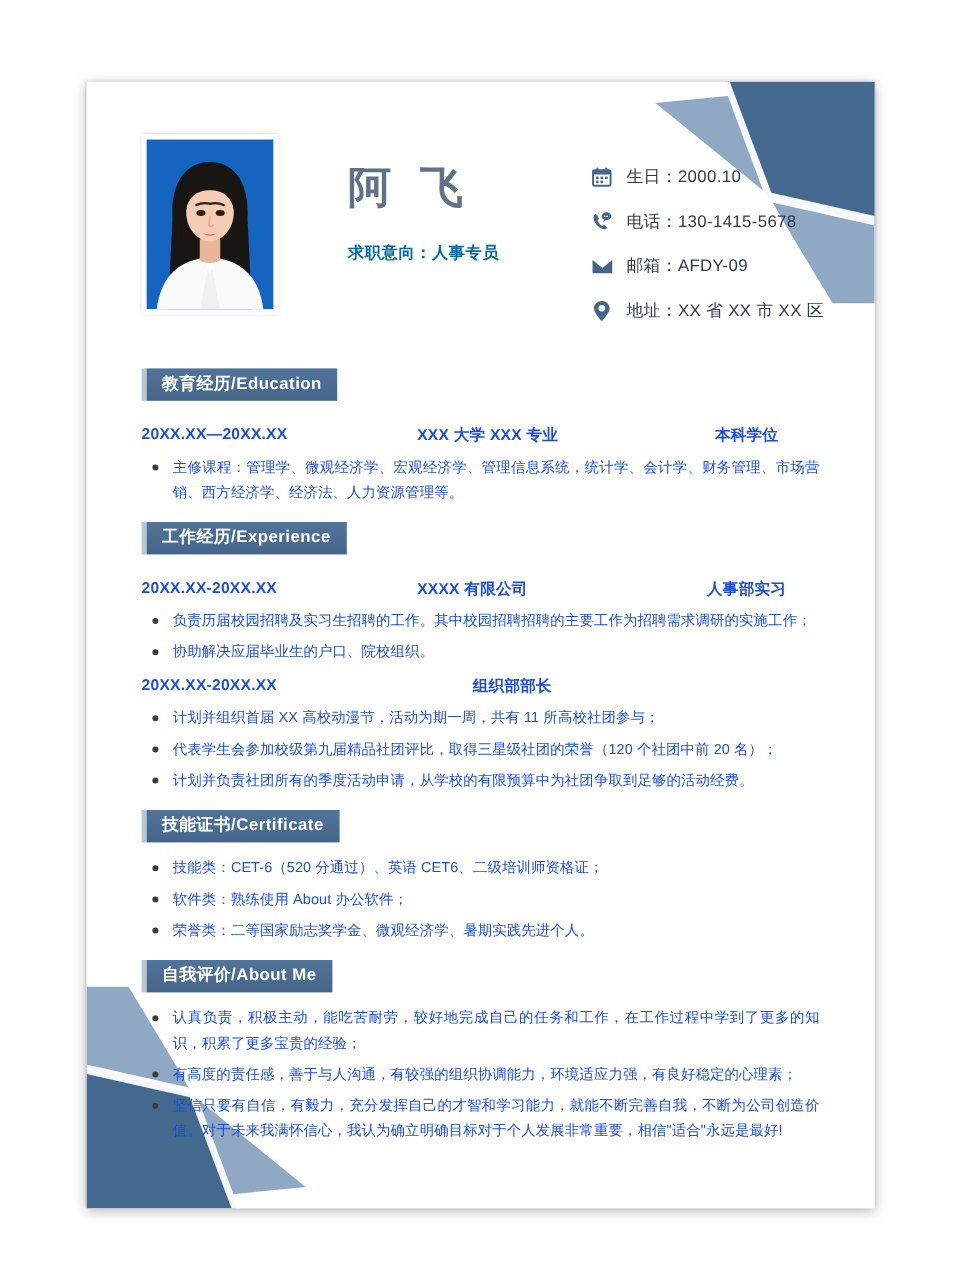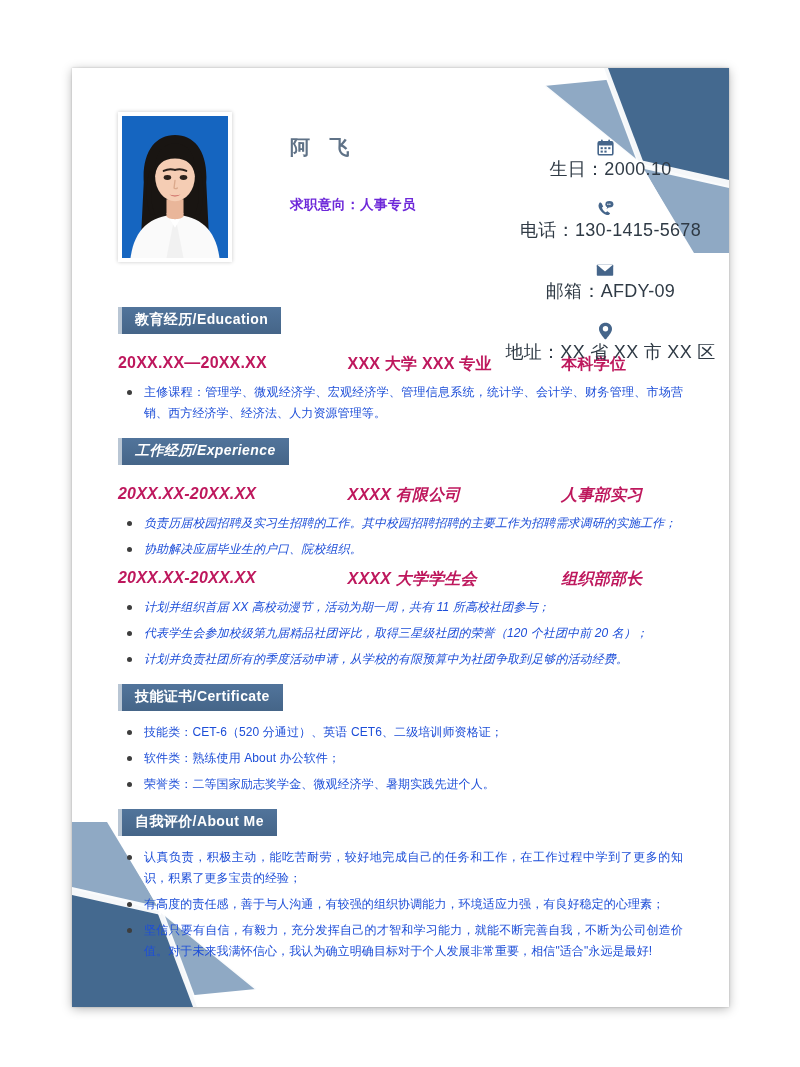--- a/index.html
+++ b/index.html
@@ -39,42 +39,41 @@
   }
   #photo-frame svg { display:block; width:100%; height:100%; }
 
   #name-block {
     margin-left:58px;
     padding-top:24px;
     width:190px;
     flex:0 0 auto;
   }
   #name {
-    font-size:20px; font-weight:bold;
+    font-size:36px; font-weight:bold;
     color:#5f7287; letter-spacing:7px;
     line-height:1.1;
     white-space:pre;
   }
   #objective {
-    margin-top:38px;
+    margin-top:26px;
     font-size:13.5px; font-weight:bold;
-    color:#6d28d9; letter-spacing:0.5px;
+    color:#0369a1; letter-spacing:0.5px;
   }
 
   #contact {
     margin-left:12px;
     padding-top:26px;
     flex:1 1 auto;
   }
   .contact-row {
     display:flex; align-items:center;
     margin-bottom:18px;
-    font-size:18px; color:#2f3a45;
+    font-size:14px; color:#2f3a45;
     letter-spacing:0.3px;
-    flex-direction:column;
   }
   .contact-row .ci {
     width:19px; height:19px;
     flex:0 0 auto; margin-right:11px;
     display:flex; align-items:center; justify-content:center;
   }
   .contact-row .ci svg { display:block; }
 
   
   #body { padding:0 46px 0 46px; }
@@ -86,29 +85,29 @@
     background:linear-gradient(180deg,#51749b 0%,#456588 100%);
     color:#ffffff;
     font-size:14px; font-weight:bold;
     letter-spacing:0.4px;
     padding:4px 13px 5px 13px;
     border-left:4px solid #b9c6d4;
     margin-bottom:11px;
   }
   .entry-row {
     display:flex;
-    font-size:16px; font-weight:bold;
-    color:#be185d;
+    font-size:13px; font-weight:bold;
+    color:#1d4ed8;
     letter-spacing:0.2px;
     margin:9px 0 7px 0;
     gap:18px;
   }
   .entry-row .c1 { width:40%; }
   .entry-row .c2 { width:37%; }
-  .entry-row .c3 { width:23%; text-align:left; }
+  .entry-row .c3 { width:23%; text-align:center; }
 
   ul.points { list-style:none; margin:0 0 4px 0; }
   ul.points li {
     position:relative;
     padding-left:26px;
     margin-bottom:5px;
     font-size:12px;
     line-height:1.75;
     color:#1d4ed8;
     letter-spacing:0.1px;
@@ -116,21 +115,21 @@
   }
   ul.points li::before {
     content:"";
     position:absolute;
     left:9px; top:8px;
     width:5px; height:5px;
     border-radius:50%;
     background:#3d3d3d;
   }
   #sec-education { margin-top:24px; }
-  #sec-experience { margin-top:14px;font-style:italic; }
+  #sec-experience { margin-top:14px; }
   #sec-certificate { margin-top:14px; }
   #sec-about { margin-top:14px; }
 </style>
 </head>
 <body>
 
 <div id="page">
 
   <svg class="deco" id="deco-tr" viewBox="0 0 185 185">
     <polygon points="0,18 185,0 185,110 92,92" fill="#8fa9c4"></polygon>
@@ -266,21 +265,20 @@
         <span class="c2">XXXX 有限公司</span>
         <span class="c3">人事部实习</span>
       </div>
       <ul class="points">
         <li>负责历届校园招聘及实习生招聘的工作。其中校园招聘招聘的主要工作为招聘需求调研的实施工作；</li>
         <li>协助解决应届毕业生的户口、院校组织。</li>
       </ul>
 
       <div class="entry-row">
         <span class="c1">20XX.XX-20XX.XX</span>
-        <span class="c2">XXXX 大学学生会</span>
         <span class="c3">组织部部长</span>
       </div>
       <ul class="points">
         <li>计划并组织首届 XX 高校动漫节，活动为期一周，共有 11 所高校社团参与；</li>
         <li>代表学生会参加校级第九届精品社团评比，取得三星级社团的荣誉（120 个社团中前 20 名）；</li>
         <li>计划并负责社团所有的季度活动申请，从学校的有限预算中为社团争取到足够的活动经费。</li>
       </ul>
     </div>
 
     <div class="section" id="sec-certificate">

